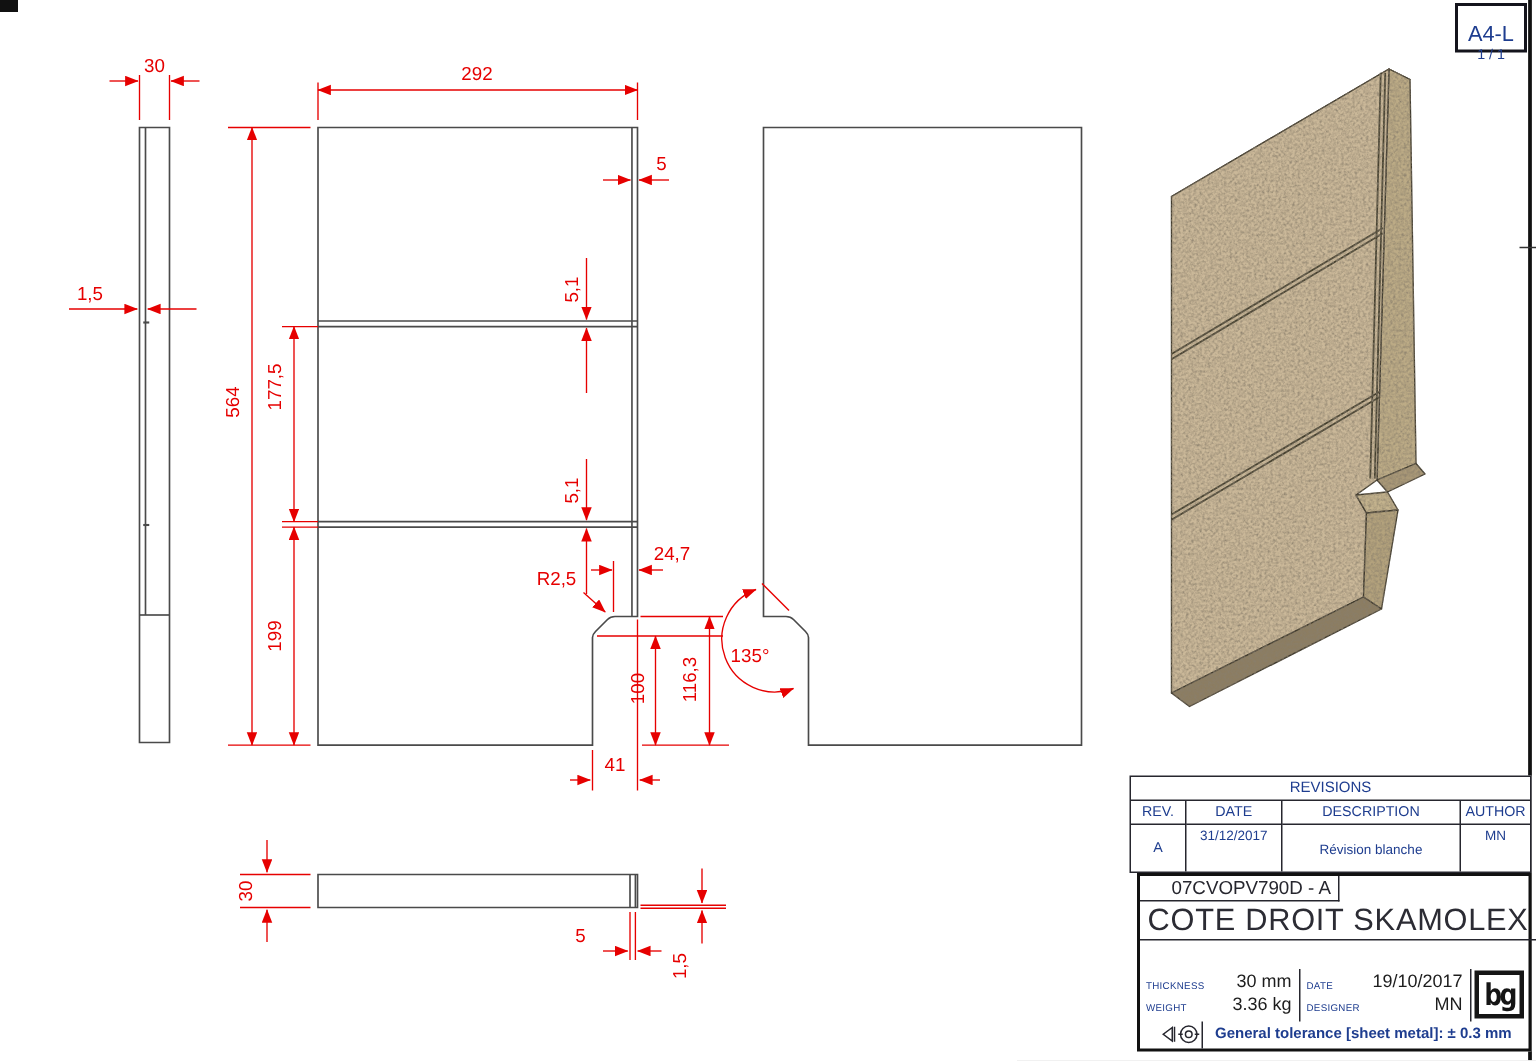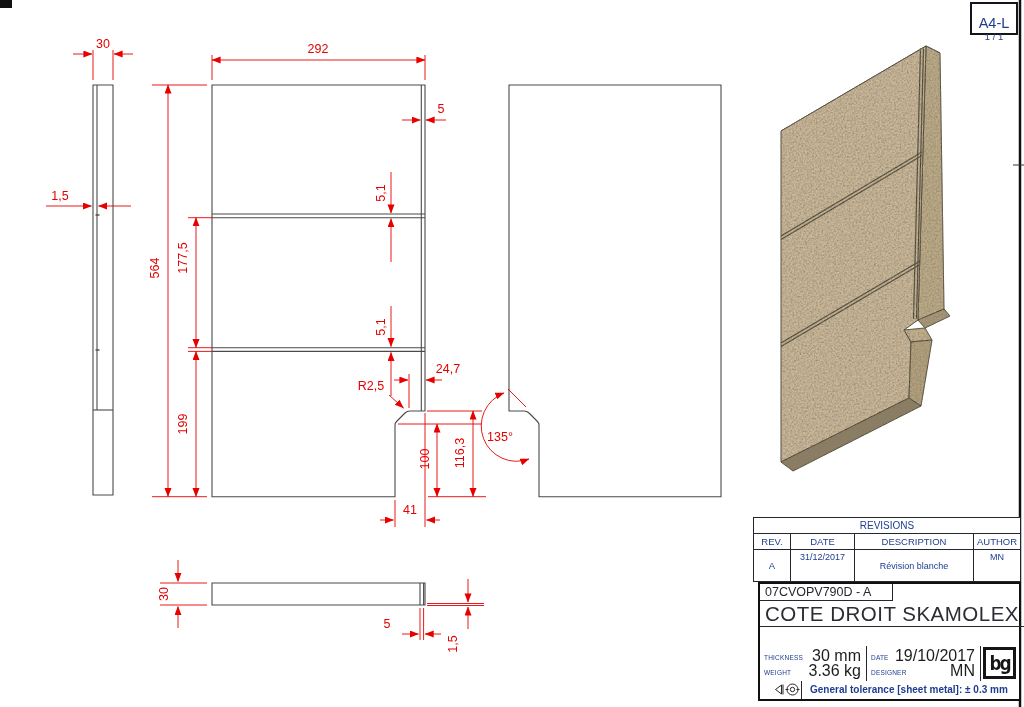--- a/index.html
+++ b/index.html
@@ -22,34 +22,34 @@
                 border-right:1px solid #26262e;border-bottom:1px solid #26262e;
                 font-size:9.5px;overflow:hidden;}
   .revtable .span4{grid-column:1 / span 4;border-right:none;font-size:10px;}
   .revtable .lastcol{border-right:none;}
   .revtable .lastrow{border-bottom:none;}
   .revtable .small{font-size:9px;}
   
   .tblock{left:758px;top:582px;width:263px;height:119px;border:2px solid #111;
           box-sizing:border-box;background:#fff;color:#1d1d1d;}
   .tblock .partbox{left:0;top:0;width:133px;height:17px;border-right:1px solid #26262e;
-          border-bottom:1px solid #26262e;font-size:12.5px;line-height:17px;padding-left:5px;
+          border-bottom:1px solid #26262e;font-size:12.5px;line-height:17px;padding-left:21px;
           box-sizing:border-box;color:#26262e;}
   .tblock .titlerow{left:0;top:17px;width:311px;height:26px;border-bottom:1px solid #26262e;
           box-sizing:border-box;font-size:20.5px;line-height:26px;padding-left:5px;
           letter-spacing:0.5px;color:#2c2c34;white-space:nowrap;}
   .tblock .matrow{left:0;top:43px;width:259px;height:19px;border-bottom:1px solid #26262e;box-sizing:border-box;}
   .lbl{color:#1e3d8f;font-size:6.5px;letter-spacing:0.2px;}
   .tblock .matlbl{left:5px;top:7px;}
   .tblock .matval{left:47px;top:2px;font-size:13px;}
   .cellL{left:0;top:62px;width:107px;height:35px;border-right:1px solid #26262e;box-sizing:border-box;}
   .cellM{left:107px;top:62px;width:114px;height:35px;border-right:1px solid #26262e;box-sizing:border-box;}
   .cellLogo{left:221px;top:62px;width:38px;height:35px;}
   .pairlbl{position:absolute;left:4px;}
-  .pairval{position:absolute;right:5px;font-size:16px;text-align:right;}
+  .pairval{position:absolute;right:5px;font-size:12px;text-align:right;}
   .logobox{left:2px;top:1px;width:33px;height:32px;border:3px solid #151515;box-sizing:border-box;
            display:flex;align-items:center;justify-content:center;
            font-family:"DejaVu Sans Mono",monospace;font-weight:bold;font-size:20px;
            letter-spacing:-2px;color:#151515;}
   .botrow{left:0;top:97px;width:259px;height:18px;margin-left:12px;}
   .symcell{left:0;top:0;width:30px;height:18px;border-right:1px solid #26262e;box-sizing:border-box;}
   .tolcell{left:30px;top:0;width:229px;height:18px;font-size:10px;line-height:18px;
            padding-left:8px;box-sizing:border-box;color:#1e3d8f;font-weight:bold;white-space:nowrap;}
 </style>
 </head>

